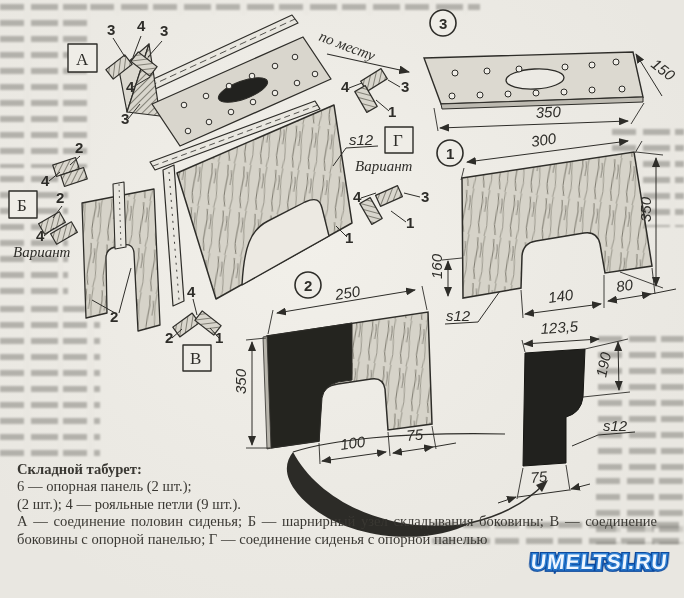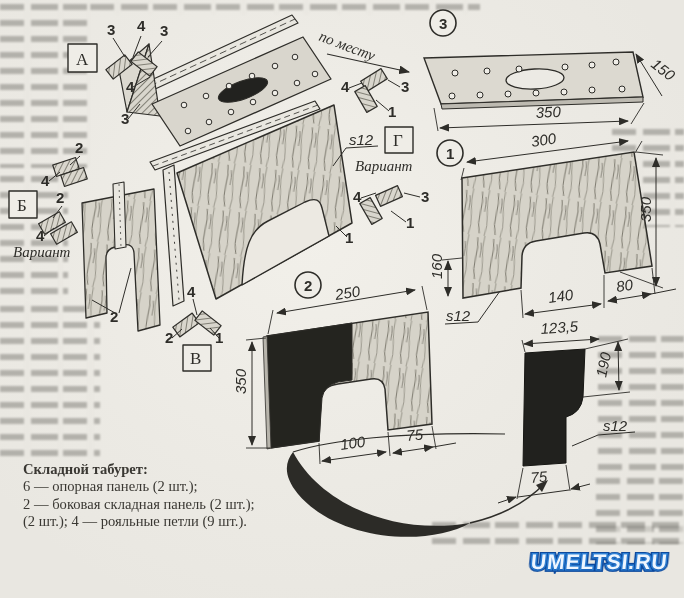--- a/index.html
+++ b/index.html
@@ -9,21 +9,21 @@
   .ghost{position:absolute;filter:blur(1.3px);opacity:.5;
     background-image:
       repeating-linear-gradient(90deg, rgba(233,231,225,0) 0 24px, rgba(233,231,225,1) 24px 31px, rgba(233,231,225,0) 31px 58px, rgba(233,231,225,1) 58px 63px),
       repeating-linear-gradient(180deg, rgba(0,0,0,0) 0 4px, rgba(104,103,97,.85) 4px 10px, rgba(0,0,0,0) 10px 16px);}
   svg text{font-family:"Liberation Sans", sans-serif;fill:#2e2d29;}
   text.dim{font-size:15px;font-style:italic;}
   text.part{font-size:15px;font-weight:bold;}
   text.boxletter{font-family:"Liberation Serif", serif;font-size:17px;}
   text.cyr-italic{font-family:"Liberation Serif", serif;font-size:15px;font-style:italic;}
   text.bubble-num{font-size:15px;font-weight:bold;}
-  .legend{position:absolute;left:23px;top:461px;width:660px;font-size:14.6px;line-height:17.4px;color:#3a3833;}
+  .legend{position:absolute;left:17px;top:461px;width:660px;font-size:14.6px;line-height:17.4px;color:#3a3833;}
   .legend .t{font-weight:bold;}
   .legend .wide{word-spacing:2px;}
   .wm{position:absolute;left:531px;top:550px;transform:skewX(-6deg);
       font-family:"Liberation Sans", sans-serif;font-weight:bold;font-size:21px;letter-spacing:1px;white-space:nowrap;}
   .wm .stroke{position:absolute;left:0;top:0;color:#0d4a9e;-webkit-text-stroke:6px #0d4a9e;filter:blur(.5px);}
   .wm .mid{position:absolute;left:0;top:0;color:#2f82d6;-webkit-text-stroke:3px #2f82d6;}
   .wm .fill{position:relative;color:#eef6ff;text-shadow:0 1px 1px rgba(13,74,158,.5);}
 </style>
 </head>
 <body>
@@ -323,22 +323,23 @@
       <path d="M293,452 C320,503 392,536 470,523 C430,546 340,543 298,494 C283,476 285,462 293,452 Z" fill="#2c2b27"></path>
       <path d="M470,523 C505,515 528,501 545,483" fill="none" stroke="#2e2d29" stroke-width="1.4"></path>
       <path d="M293,452 C330,440 400,432 505,434" fill="none" stroke="#2e2d29" stroke-width="1.2"></path>
       <polygon points="548,480 536,485 542,492" fill="#2e2d29"></polygon>
     </g>
   </svg>
 
   <div class="legend">
     <div class="t">Складной табурет:</div>
     <div>6 — опорная панель (2 шт.);</div>
-    <div>2 — боковая складная панель (2 шт.);</div>
     <div>(2 шт.); 4 — рояльные петли (9 шт.).</div>
+    <div class="wide">А — соединение половин сиденья; Б — шарнирный узел складывания боковины; В — соединение</div>
+    <div>боковины с опорной панелью; Г — соединение сиденья с опорной панелью</div>
   </div>
 
   <div class="wm">
     <span class="stroke" aria-hidden="true">UMELTSI.RU</span>
     <span class="mid" aria-hidden="true">UMELTSI.RU</span>
     <span class="fill">UMELTSI.RU</span>
   </div>
 </div>
 
 </body></html>

